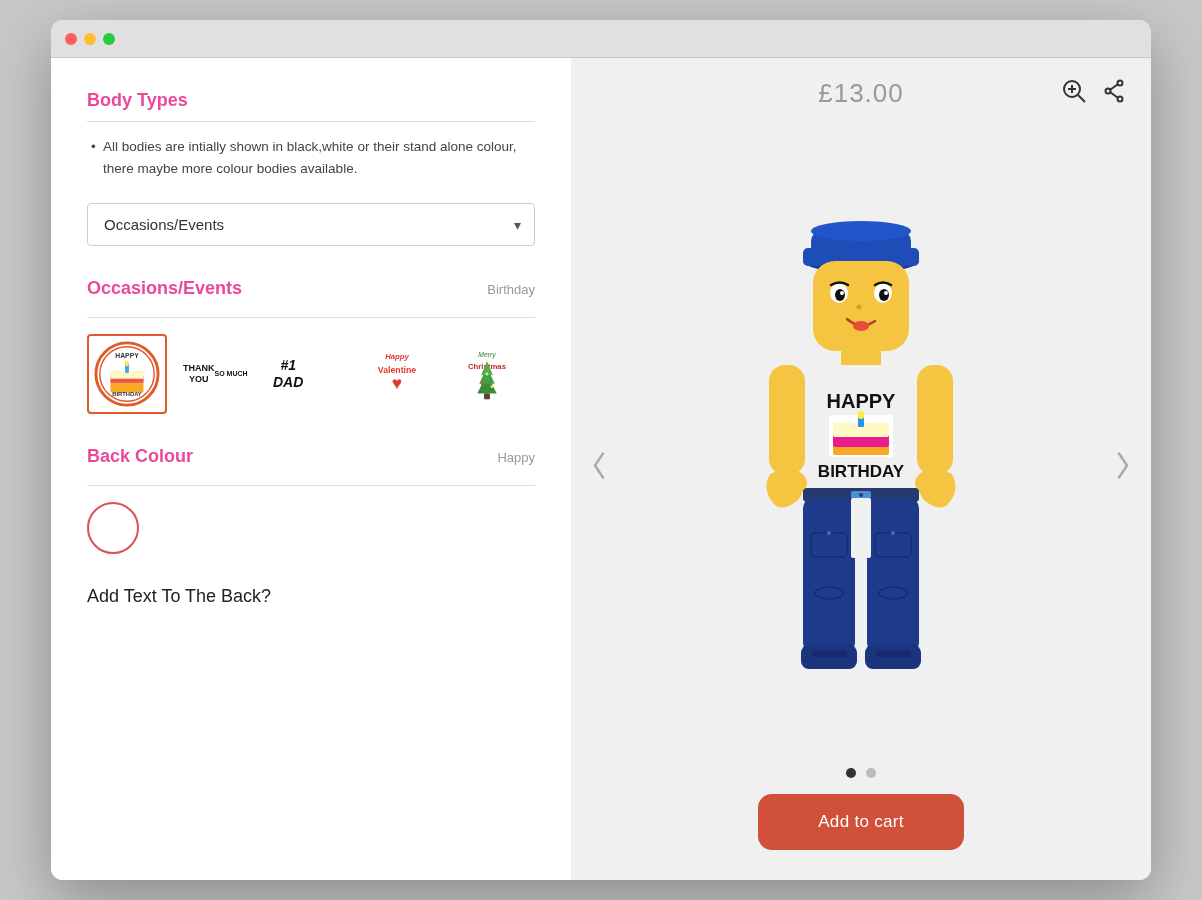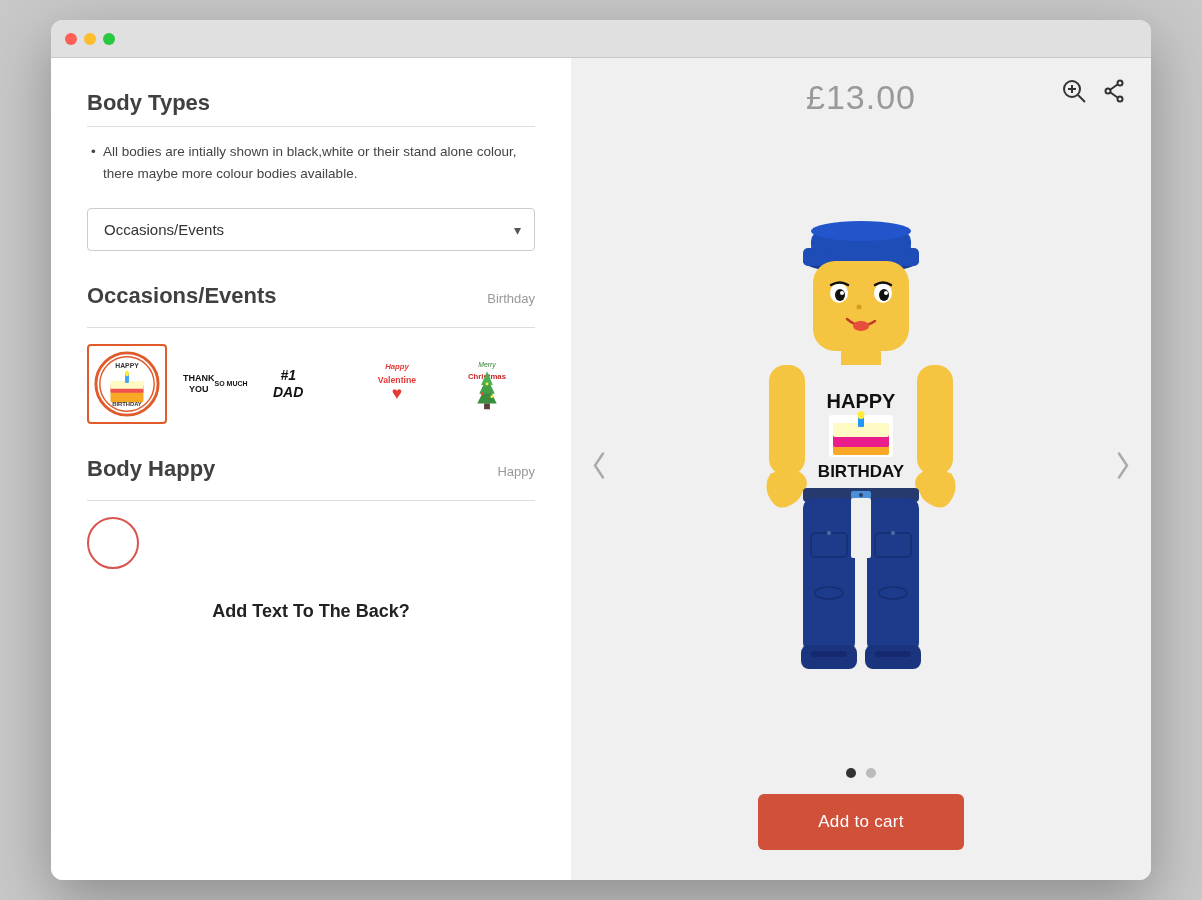--- a/index.html
+++ b/index.html
@@ -59,23 +59,23 @@
       background: #f0f0f0;
       display: flex;
       flex-direction: column;
       align-items: center;
       justify-content: space-between;
       padding: 20px;
       position: relative;
     }
     
     .section-title {
-      font-size: 22px;
+      font-size: 18px;
       font-weight: 700;
-      color: #404040;
+      color: #ec4899;
       margin-bottom: 10px;
     }
     .section-divider {
       border: none;
       border-top: 1px solid #ddd;
       margin-bottom: 14px;
     }
     .body-types-desc {
       font-size: 13.5px;
       color: #444;
@@ -156,40 +156,39 @@
       width: 52px;
       height: 52px;
       border-radius: 50%;
       border: 2.5px solid #d9534f;
       background: #fff;
       margin-top: 16px;
       cursor: pointer;
     }
     .add-text-title {
       font-size: 18px;
-      font-weight: 700;
+      font-weight: 400;
       color: #222;
       margin-top: 0;
-      text-align: center;
     }
     
     .top-icons {
       position: absolute;
       top: 20px;
       right: 24px;
       display: flex;
       gap: 14px;
       align-items: center;
     }
     .price-display {
       position: absolute;
       top: 20px;
       left: 50%;
       transform: translateX(-50%);
-      font-size: 34px;
+      font-size: 26px;
       font-weight: 300;
       color: #999;
       letter-spacing: 1px;
     }
     .nav-arrow {
       position: absolute;
       top: 50%;
       transform: translateY(-50%);
       background: none;
       border: none;
@@ -218,21 +217,21 @@
       border-radius: 50%;
       background: #bbb;
     }
     .dot-indicator.active {
       background: #333;
     }
     .add-to-cart-btn {
       background: #d0503a;
       color: #fff;
       border: none;
-      border-radius: 6px;
+      border-radius: 14px;
       padding: 18px 60px;
       font-size: 17px;
       font-weight: 500;
       cursor: pointer;
       margin-bottom: 10px;
       letter-spacing: 0.3px;
     }
     .icon-btn {
       background: none;
       border: none;
@@ -341,21 +340,21 @@
             <rect x="32" y="55" width="6" height="6" fill="#5d4037"></rect>
             <circle cx="35" cy="35" r="1.5" fill="#ffeb3b"></circle>
             <circle cx="30" cy="45" r="1.5" fill="#f44336"></circle>
             <circle cx="40" cy="48" r="1.5" fill="#ffeb3b"></circle>
           </svg>
         </div>
       </div>
 
       <div class="body-colour-section">
         <div class="occasions-header">
-          <h3 class="section-title">Body Happy</h3>
+          <h3 class="section-title">Back Colour</h3>
           <span class="occasions-subtitle">Happy</span>
         </div>
         <hr class="section-divider">
         <div class="colour-circle"></div>
       </div>
 
       <h3 class="add-text-title">Add Text To The Back?</h3>
     </div>
 
     <div class="right-panel">

